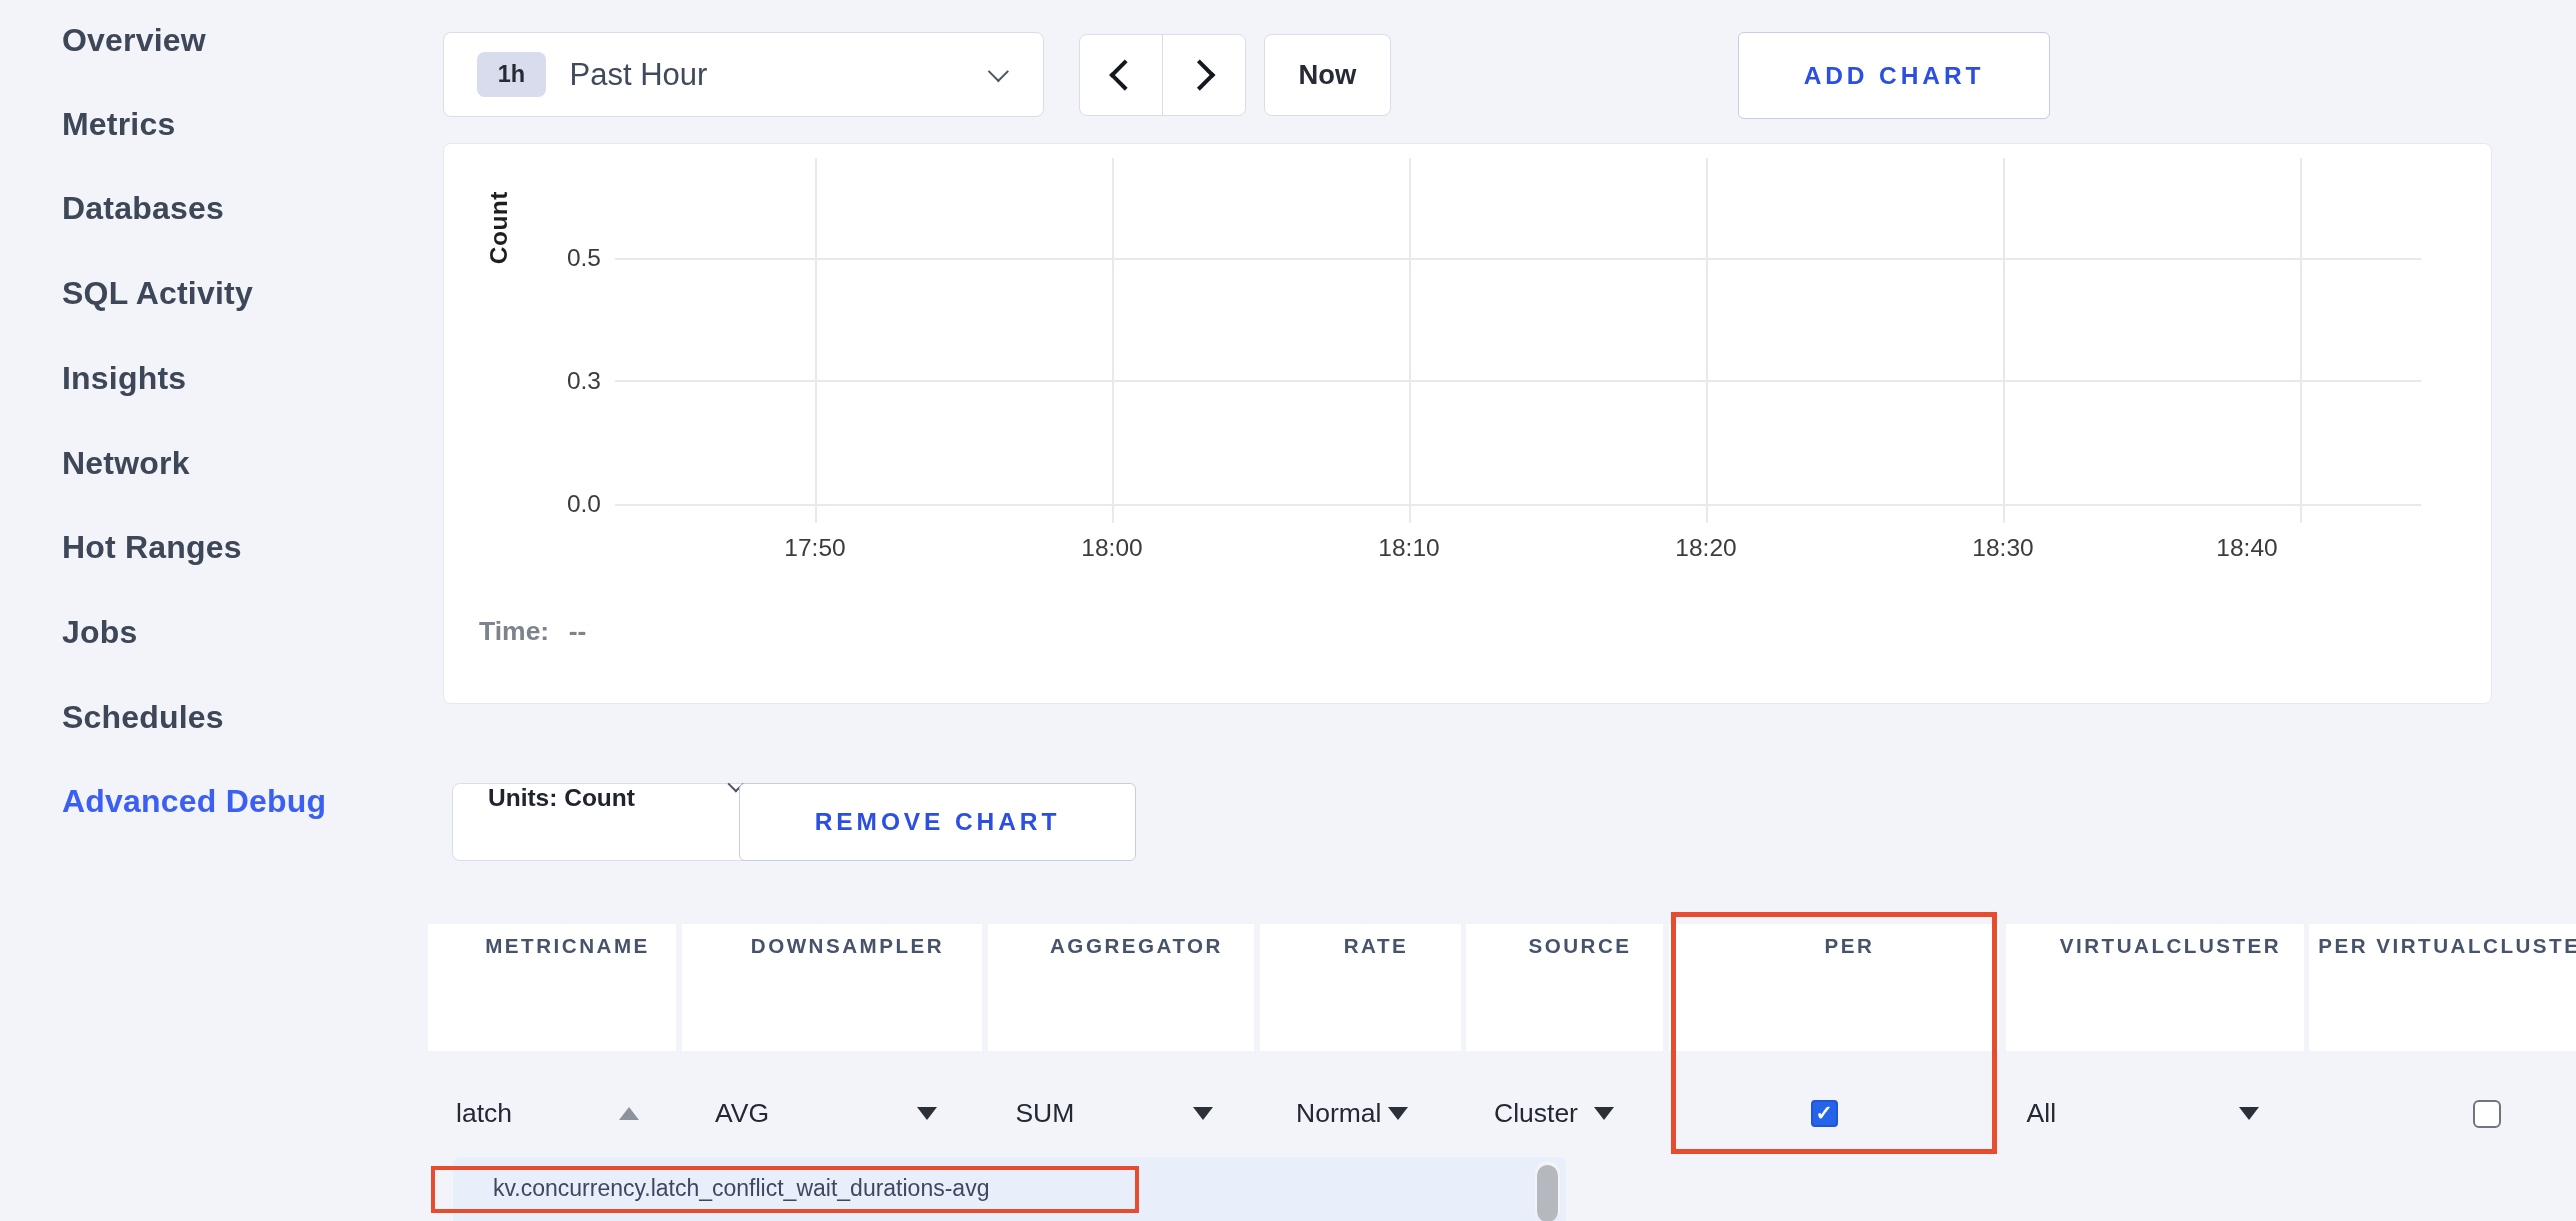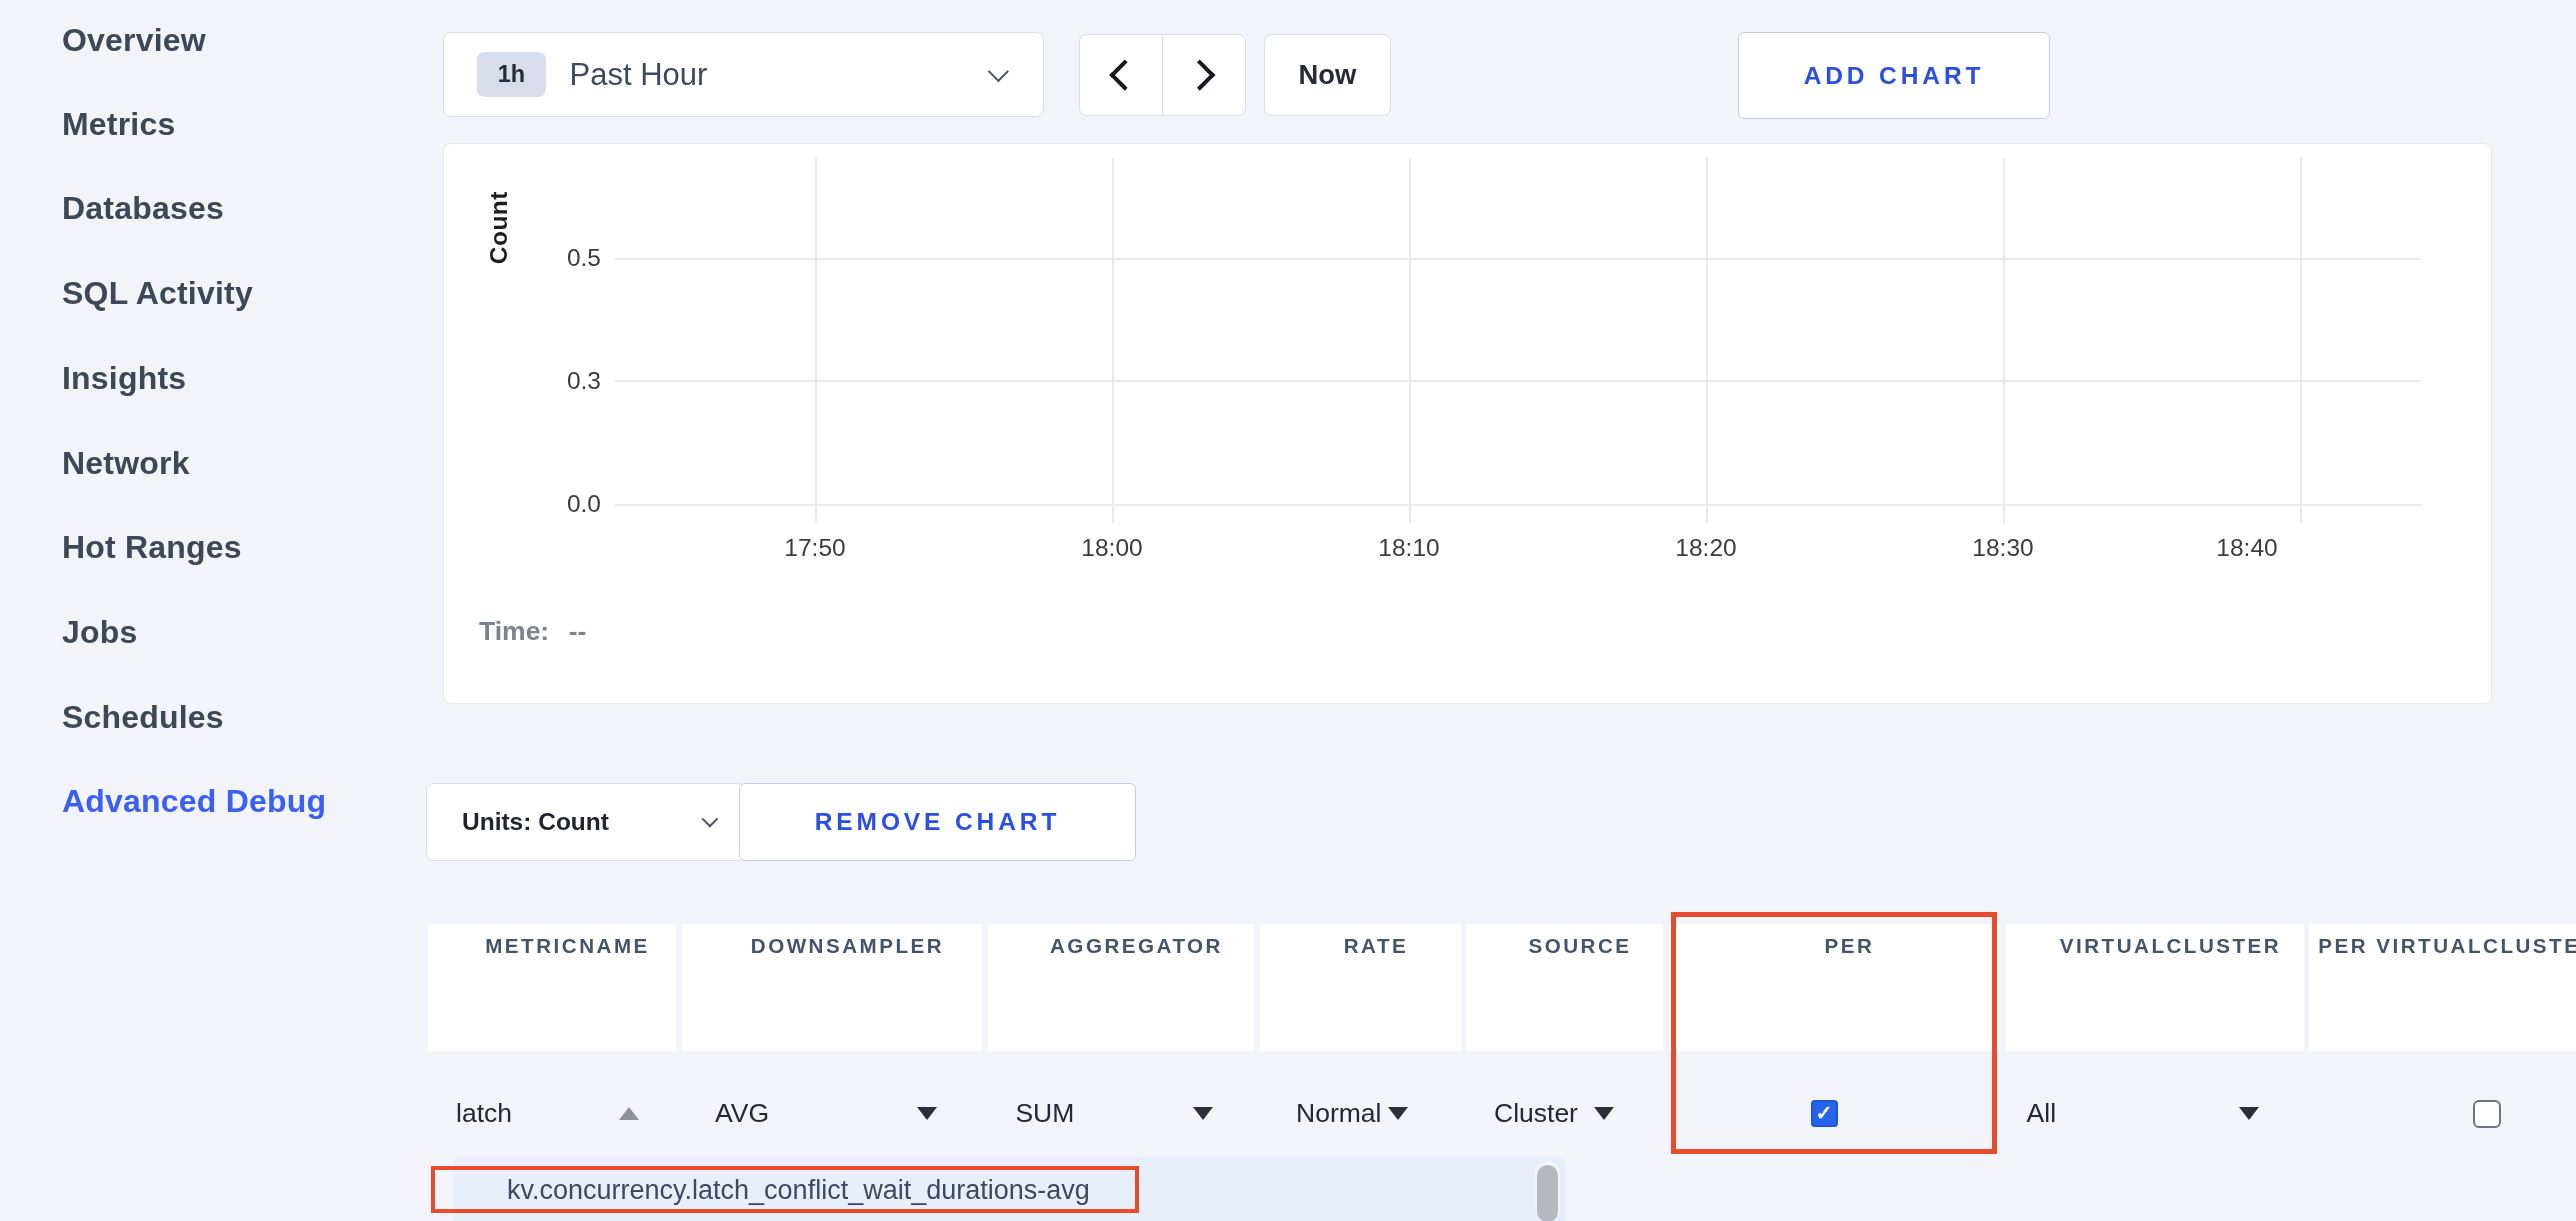--- a/index.html
+++ b/index.html
@@ -34,21 +34,21 @@
   .chart-card { left:411px; top:143px; width:2049px; height:561px; background:#fff; border:1px solid #e6e8f0; border-radius:7.8px; }
   .ylab { position:absolute; left:41px; top:47px; writing-mode:vertical-rl; transform:rotate(180deg); font-size:24.5px; font-weight:700; color:#1e1e1e; letter-spacing:0.5px; }
   .gridline-h { position:absolute; height:2px; background:#e9e9ed; left:171px; width:1806px; }
   .gridline-v { position:absolute; width:2px; background:#e9e9ed; top:13.7px; height:365px; }
   .ytick { position:absolute; left:59px; width:98px; height:31px; line-height:31px; text-align:right; font-size:24.5px; color:#3c3c3c; }
   .xtick { position:absolute; top:390px; width:118px; text-align:center; font-size:24.5px; color:#3c3c3c; }
   .time-readout { position:absolute; left:35px; top:472px; font-size:26.5px; font-weight:700; color:#7d838d; }
   .time-readout .val { margin-left:19.6px; font-weight:700; color:#7d838d; }
 
   
-  .units-select { left:394px; top:783px; width:320px; height:78px; display:flex; align-items:center; cursor:pointer; }
+  .units-select { left:420px; top:783px; width:320px; height:78px; display:flex; align-items:flex-start; cursor:pointer; }
   .units-label { margin-left:35px; font-size:24.5px; font-weight:700; color:#20242e; }
   .units-select .chev-down { margin-right:29px; width:11.8px; height:11.8px; }
   .remove-chart { left:707px; top:783px; width:397px; height:78px; }
 
   
   .hcell { position:absolute; top:924px; height:127px; background:#ffffff; display:flex; flex-direction:row; justify-content:center; padding-left:31px; }
   .hcell span { display:block; font-size:20.6px; font-weight:700; letter-spacing:2.5px; color:#47536b; line-height:44px; white-space:nowrap; }
 
   .rowctl { position:absolute; top:1078px; height:71px; display:flex; align-items:center; }
   .rowtxt { font-size:26.5px; color:#232833; white-space:nowrap; }
@@ -58,21 +58,21 @@
 
   .checkbox { position:absolute; top:1100px; width:26.5px; height:26.5px; border-radius:3.9px; cursor:pointer; }
   .checkbox.checked { background:#2563eb; border:2px solid #1e56d6; color:#fff; display:flex; align-items:center; justify-content:center; font-size:20.6px; font-weight:700; }
   .checkbox.unchecked { background:#fff; border:2.9px solid #6f747e; border-radius:5.9px; width:28px; height:28px; }
 
   
   .red-box { position:absolute; border:5.9px solid #e74c2e; background:transparent; z-index:30; pointer-events:none; }
 
   
   .suggest-panel { left:421px; top:1157px; width:1113px; height:65px; background:#e9eefb; border-radius:7.8px 7.8px 0 0; z-index:10; }
-  .suggest-item { position:absolute; left:54px; top:17.6px; font-size:27px; color:#3d4960; white-space:nowrap; cursor:pointer; }
+  .suggest-item { position:absolute; left:40px; top:17.6px; font-size:23px; color:#3d4960; white-space:nowrap; cursor:pointer; }
   .scroll-track { position:absolute; right:5.9px; top:3.9px; width:25.5px; height:61px; background:#f3f4f6; border-radius:12.7px; }
   .scroll-thumb { position:absolute; right:7.8px; top:7.8px; width:21.6px; height:57px; background:#b6b8bf; border-radius:10.8px; cursor:pointer; }
 </style>
 </head>
 <body>
 
 <nav class="sidebar">
   <div class="nav-item" style="top:21.6px">Overview</div>
   <div class="nav-item" style="top:106px">Metrics</div>
   <div class="nav-item" style="top:190px">Databases</div>

